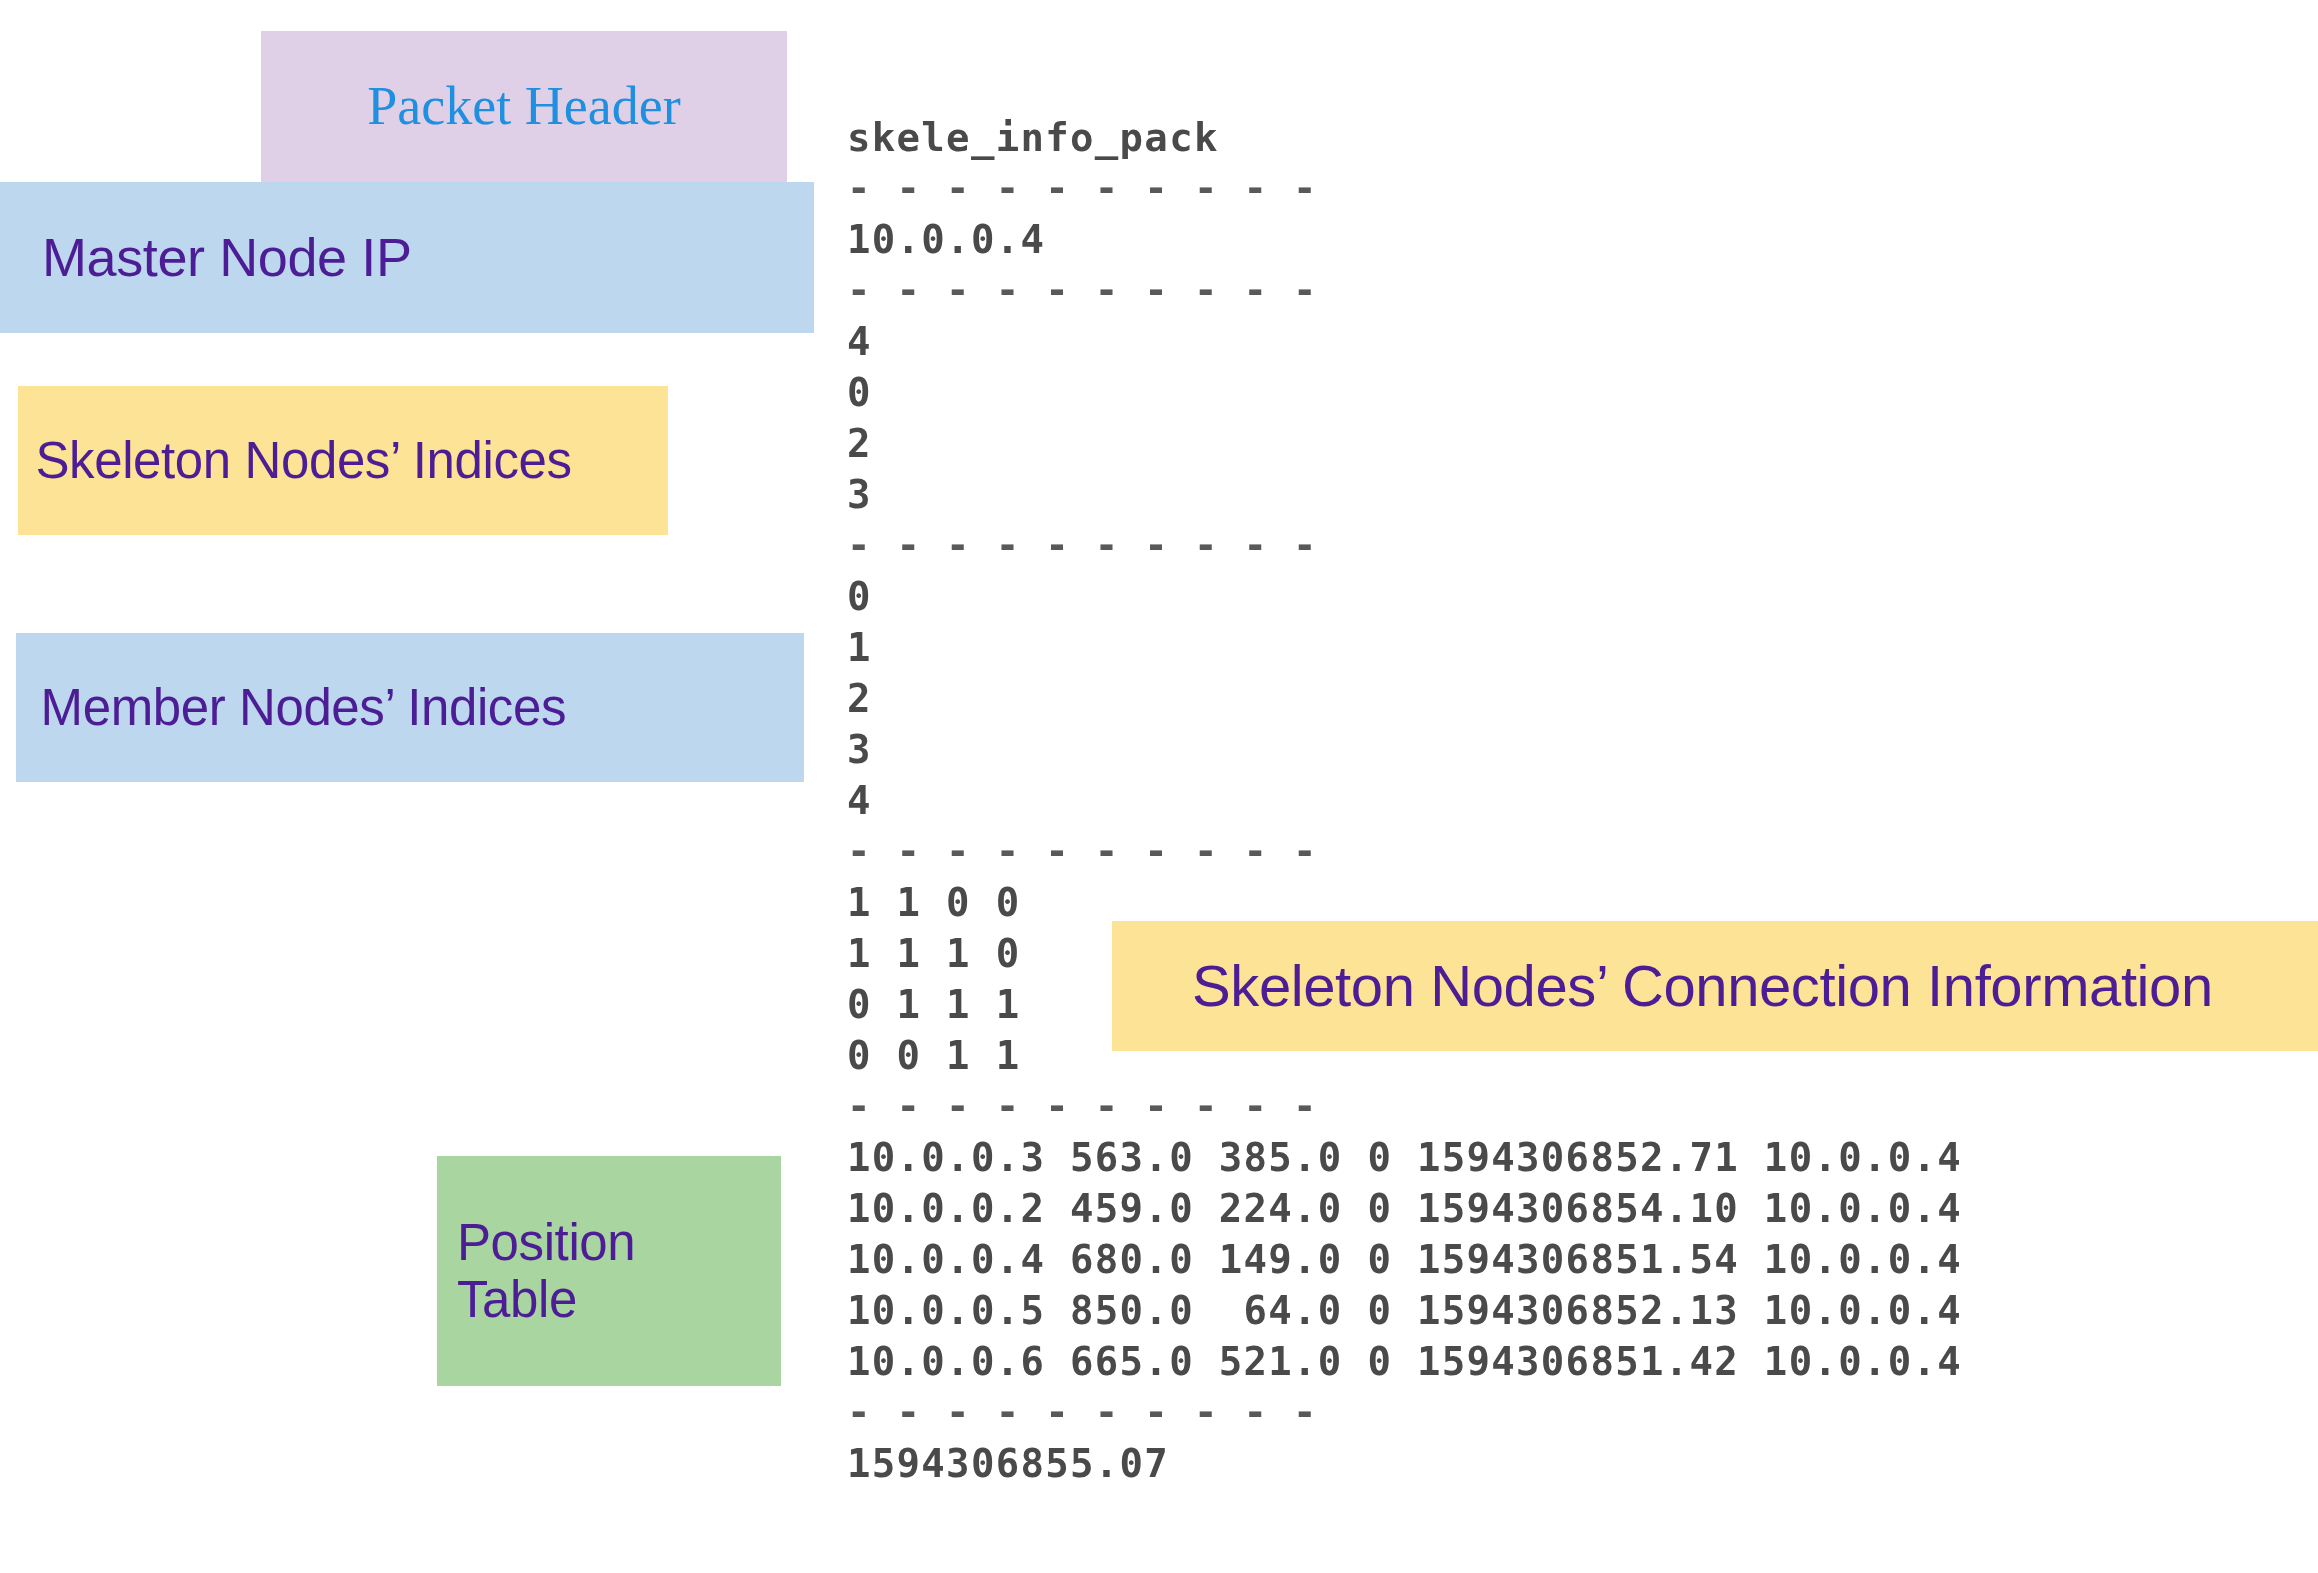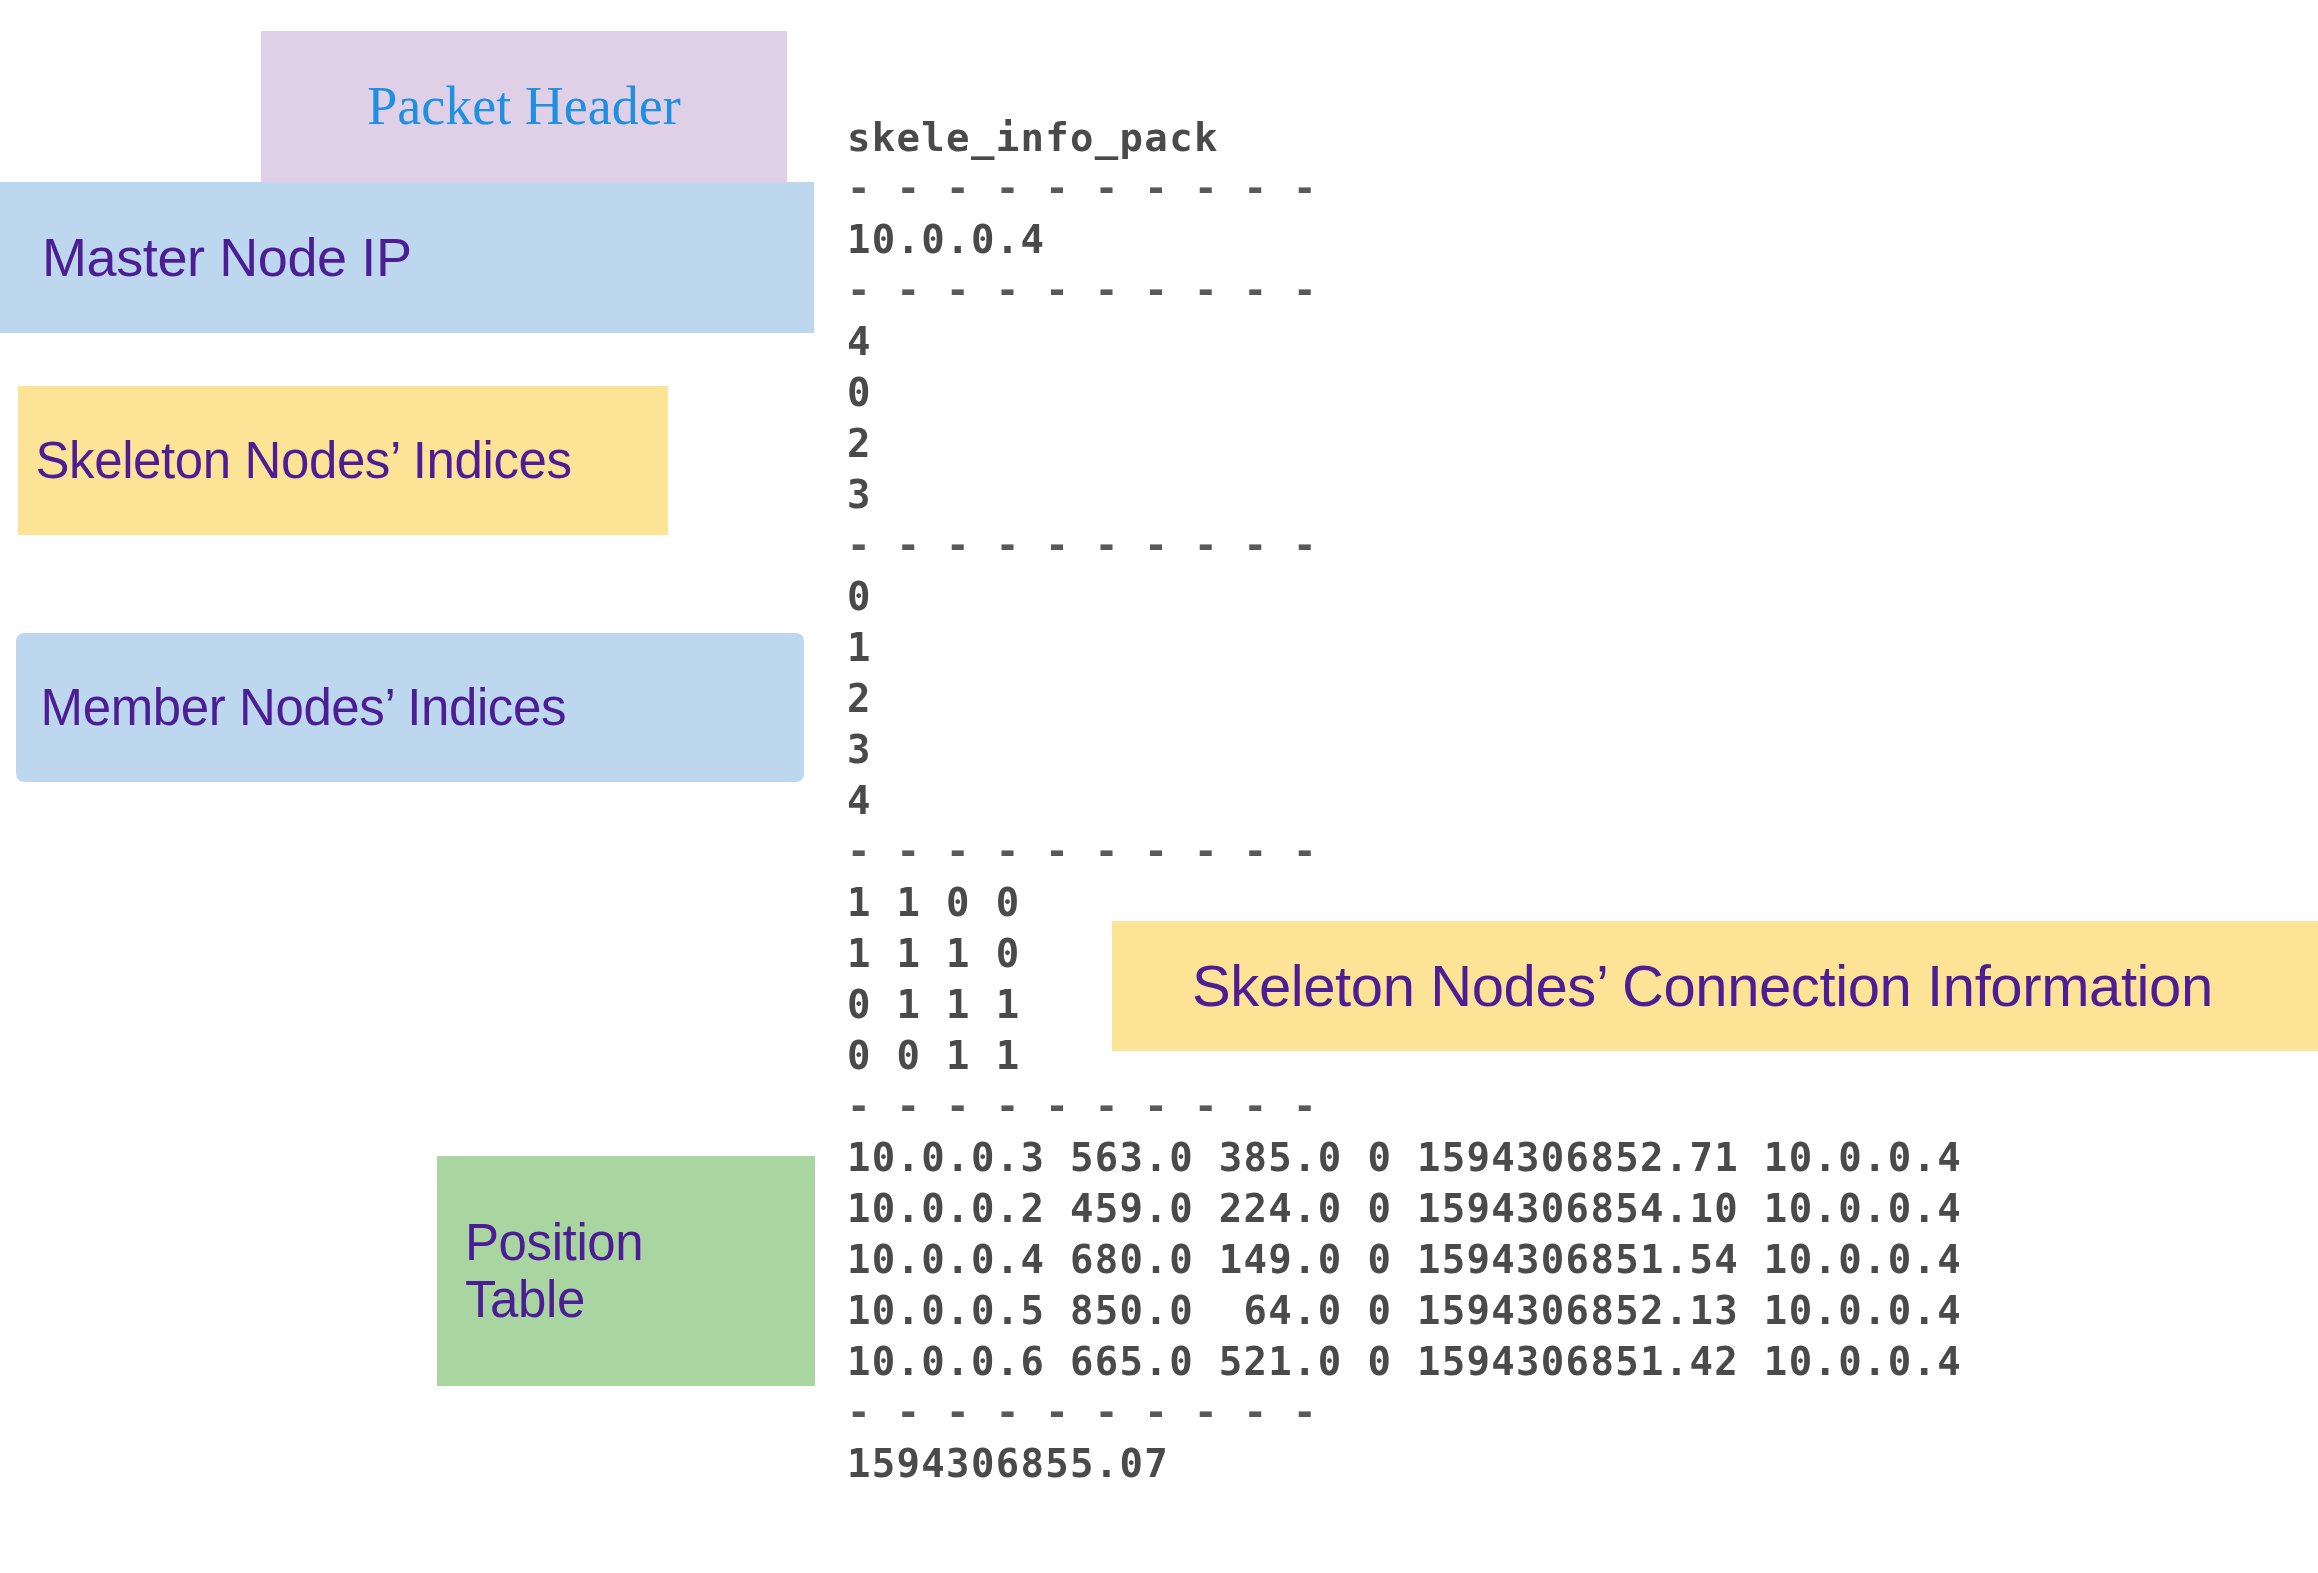--- a/index.html
+++ b/index.html
@@ -53,35 +53,34 @@
     background: #FCE395;
     font-size: 51px;
     padding-left: 18px;
   }
   #box-member-indices {
     left: 16px;   top: 633px;
     width: 788px; height: 149px;
     background: #BDD7EE;
     font-size: 51px;
     padding-left: 24.6px;
-    border-radius: 8px;
   }
   #box-connection-info {
     left: 1112px; top: 921px;
     width: 1206px; height: 130px;
     background: #FCE395;
     font-size: 58px;
     padding-left: 80px;
   }
   #box-position-table {
     left: 437px;  top: 1156px;
-    width: 378px; height: 230px;
+    width: 344px; height: 230px;
     background: #A9D6A0;
     font-size: 51px;
-    padding-left: 28px;
+    padding-left: 20px;
     align-items: center;
   }
   #box-time {
     left: 469px;  top: 1419px;
     width: 285px; height: 132px;
     background: #FCC3C3;
     font-size: 51px;
     padding-left: 46px;
   }
 

